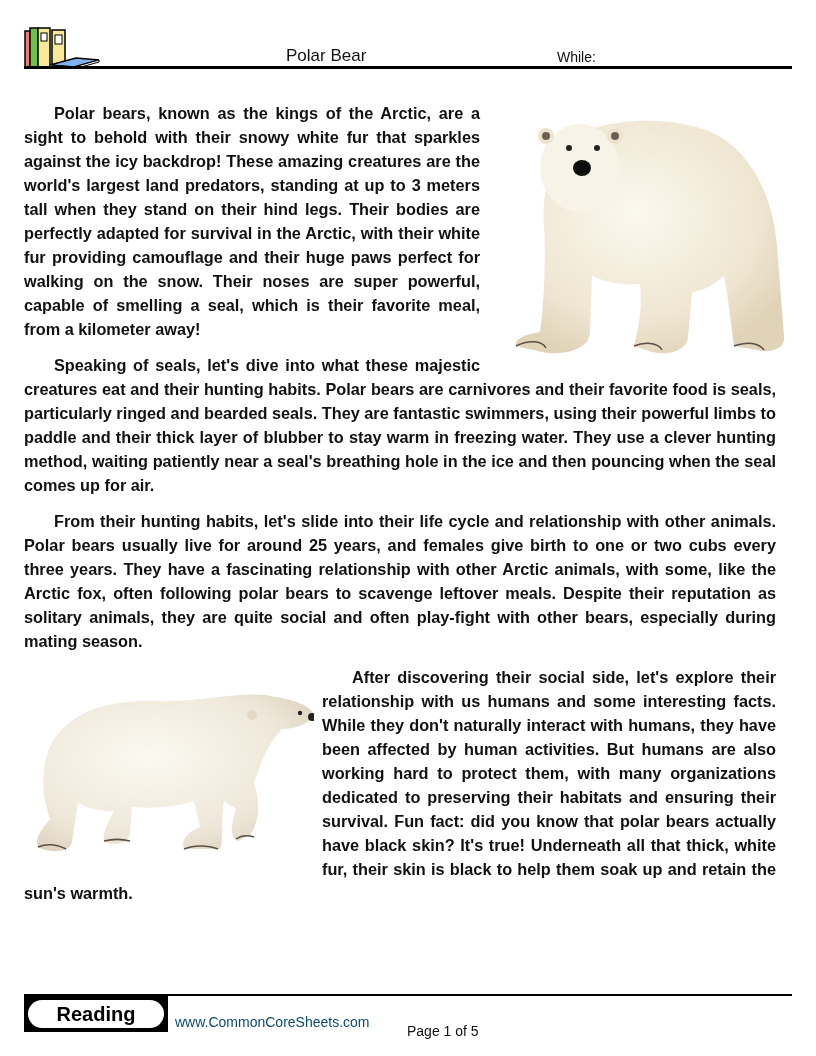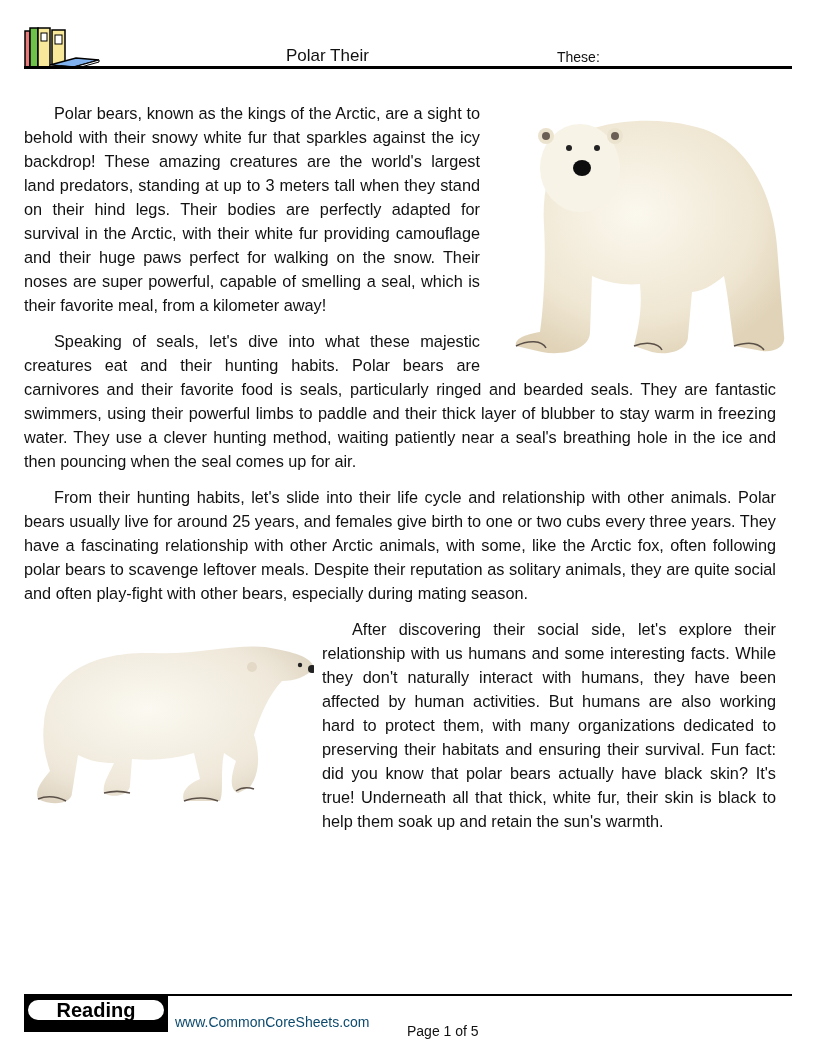--- a/index.html
+++ b/index.html
@@ -8,52 +8,52 @@
 
   
   .header { position: absolute; left: 24px; top: 22px; width: 768px; height: 48px; }
   .logo { position: absolute; left: 0; top: 3px; width: 78px; height: 44px; }
   .header-title { position: absolute; left: 262px; top: 24px; font-size: 17px; color: #111; }
   .header-name { position: absolute; left: 533px; top: 27px; font-size: 14px; color: #111; }
   .header-rule { position: absolute; left: 0; top: 44px; width: 768px; height: 3px; background: #000; }
 
   
   .content { position: absolute; left: 24px; top: 101px; width: 768px; font-size: 16.3px; line-height: 24px; }
-  .para { margin: 0 16px 12px 0; text-indent: 30px; text-align: justify; }
+  .para { margin: 0 16px 12px 0; text-indent: 30px; text-align: justify; font-weight: bold; }
 
   .float-right-img { float: right; width: 300px; height: 256px; margin: 5px -10px 6px 22px; shape-outside: margin-box; }
   .float-left-img { float: left; width: 300px; height: 200px; margin: 6px 8px 4px -10px; }
 
   
   .footer { position: absolute; left: 24px; top: 994px; width: 768px; height: 40px; }
   .footer-rule { position: absolute; left: 0; top: 0; width: 768px; height: 2px; background: #000; }
   .reading-badge { position: absolute; left: 0; top: 2px; width: 144px; height: 36px; background: #000; }
-  .reading-pill { position: absolute; left: 4px; top: 4px; width: 136px; height: 20px; background: #fff;
+  .reading-pill { position: absolute; left: 4px; top: 4px; width: 136px; height: 28px; background: #fff;
                   border-radius: 14px; display: flex; align-items: center; justify-content: center;
                   font-weight: bold; font-size: 20px; color: #000; }
   .footer-site { position: absolute; left: 151px; top: 20px; font-size: 14px; color: #0c4a6e; }
   .footer-page { position: absolute; left: 383px; top: 29px; font-size: 14px; color: #111; }
 </style>
 </head>
 <body>
 
 <div class="header">
   <svg class="logo" viewBox="0 0 78 44" xmlns="http://www.w3.org/2000/svg">
     <rect x="1" y="6" width="5" height="37" fill="#e97a7a" stroke="#000" stroke-width="1.5"></rect>
     <rect x="6" y="3" width="8" height="40" fill="#6ec24a" stroke="#000" stroke-width="1.5"></rect>
     <rect x="14" y="3" width="12" height="40" fill="#f7e89a" stroke="#000" stroke-width="1.5"></rect>
     <rect x="17" y="8" width="6" height="8" fill="#fff" stroke="#000" stroke-width="1"></rect>
     <rect x="28" y="5" width="13" height="38" fill="#f7e89a" stroke="#000" stroke-width="1.5"></rect>
     <rect x="31" y="10" width="7" height="9" fill="#fff" stroke="#000" stroke-width="1"></rect>
     <polygon points="26,40 52,33 75,35 50,42" fill="#7fb2ef" stroke="#000" stroke-width="1.5"></polygon>
     <polygon points="26,40 50,42 50,44 26,43" fill="#fff" stroke="#000" stroke-width="1"></polygon>
     <polygon points="50,42 75,35 75,37 50,44" fill="#fff" stroke="#000" stroke-width="1"></polygon>
   </svg>
-  <div class="header-title">Polar Their</div>
-  <div class="header-name">These:</div>
+  <div class="header-title">Polar Bear</div>
+  <div class="header-name">While:</div>
   <div class="header-rule"></div>
 </div>
 
 <div class="content">
 
   <svg class="float-right-img" viewBox="0 0 300 256" xmlns="http://www.w3.org/2000/svg">
     <defs>
       <radialGradient id="fur1" cx="45%" cy="40%" r="65%">
         <stop offset="0%" stop-color="#fbf8ee"></stop>
         <stop offset="70%" stop-color="#efe6d2"></stop>

